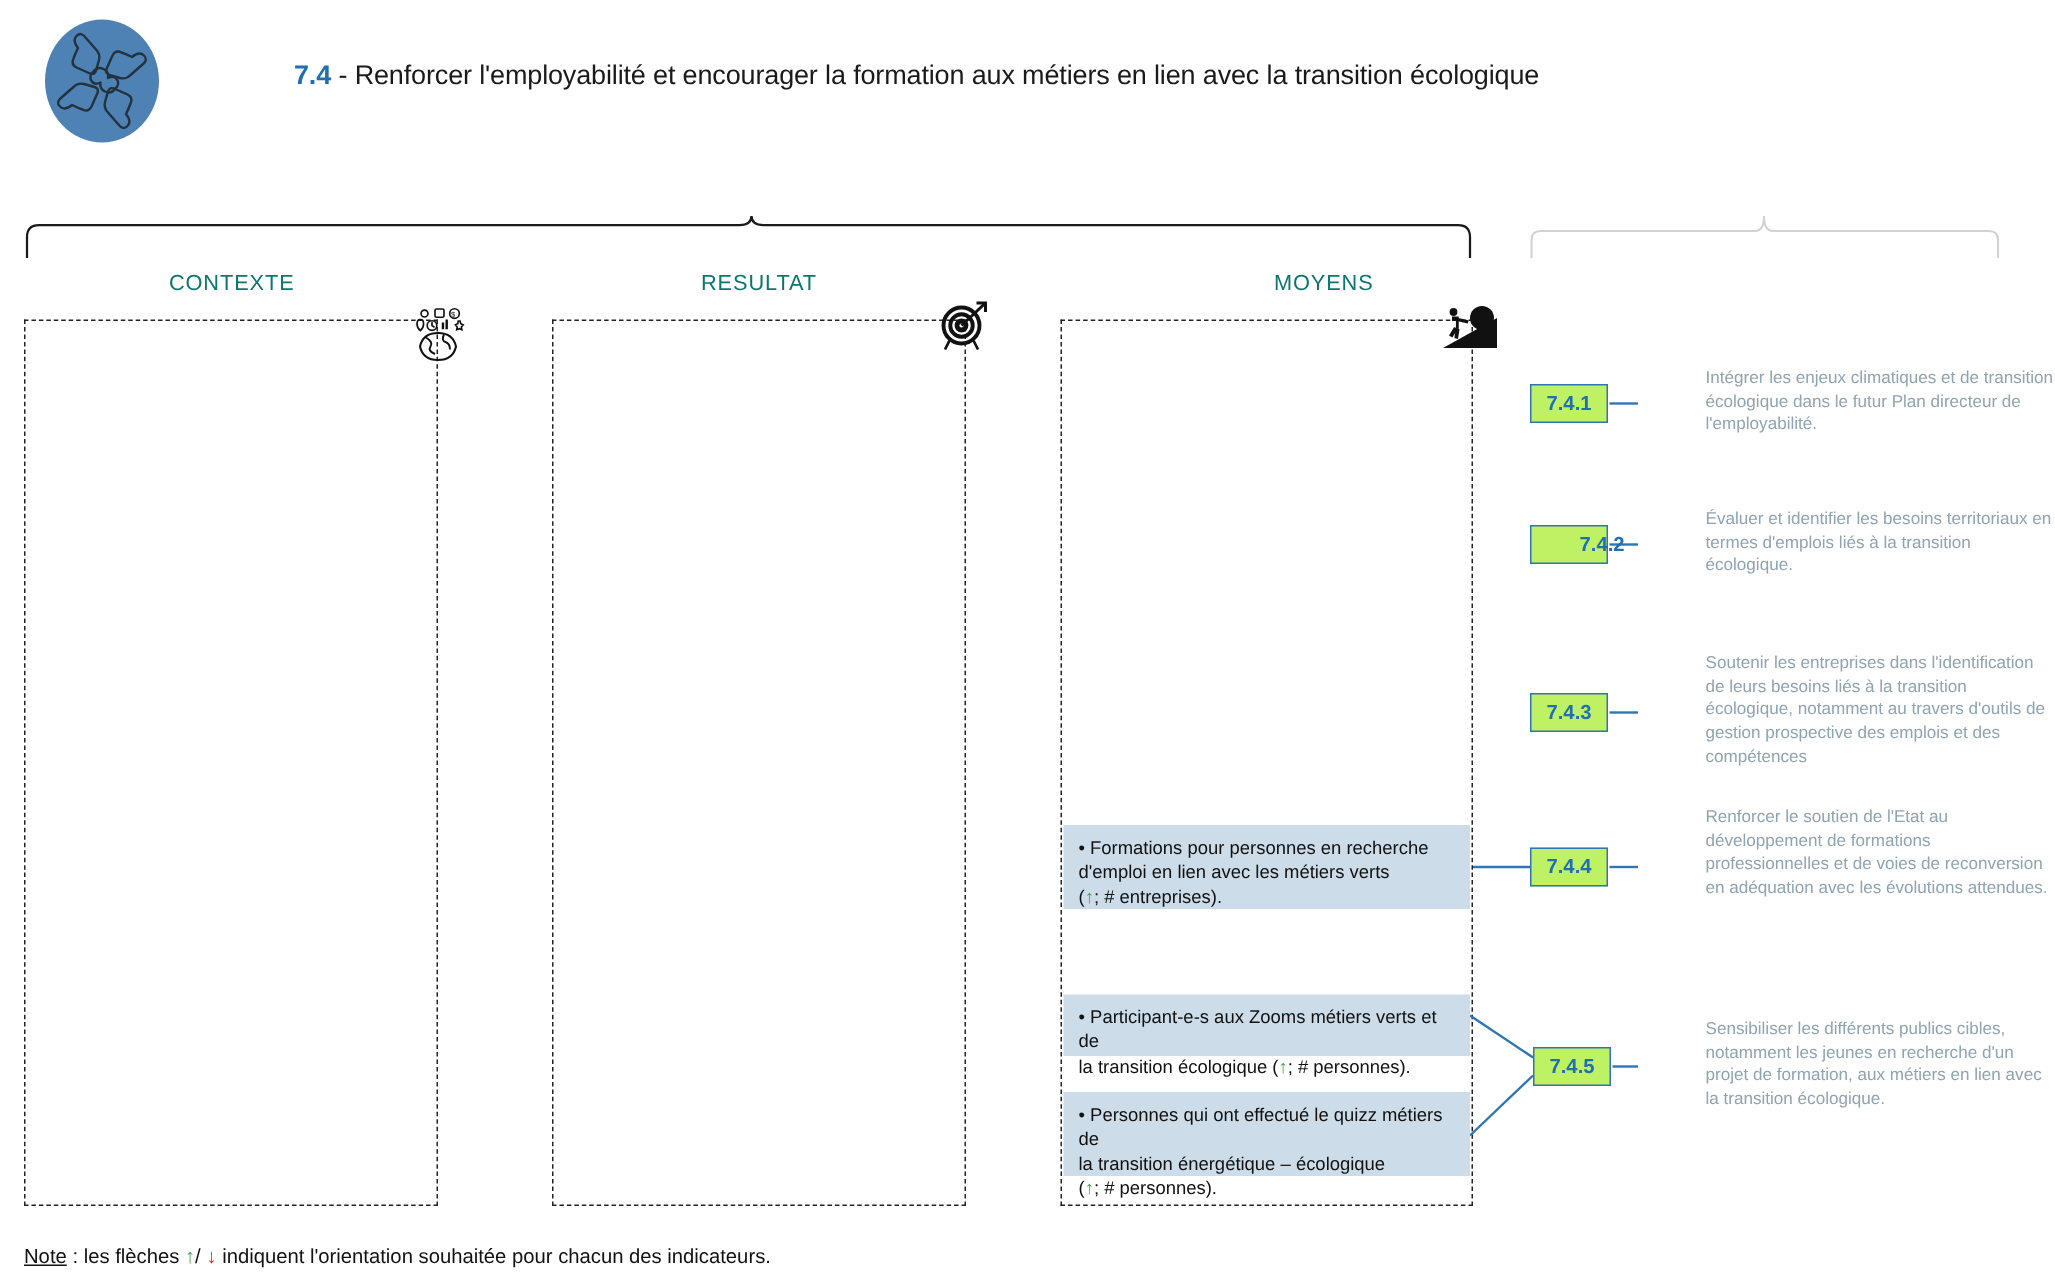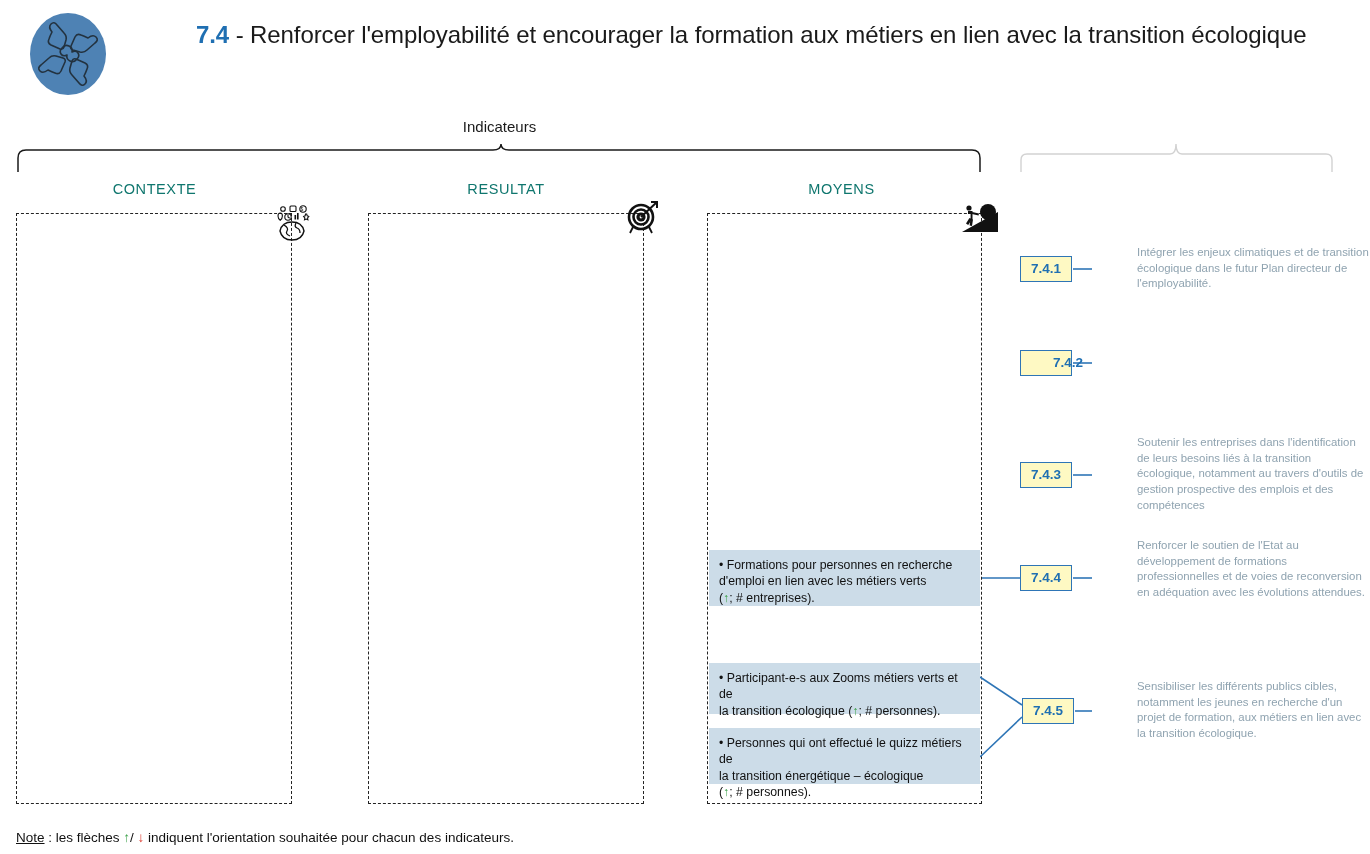--- a/index.html
+++ b/index.html
@@ -23,22 +23,22 @@
   #logo {
     position: absolute;
     left: 22px;
     top: 10px;
     width: 92px;
     height: 88px;
   }
   #title {
     position: absolute;
     left: 196px;
-    top: 21px;
-    font-size: 24px;
+    top: 40px;
+    font-size: 18px;
     letter-spacing: -0.1px;
     white-space: nowrap;
     color: #1a1a1a;
   }
   #title .num {
     color: #1F6FB2;
     font-weight: bold;
   }
 
   
@@ -69,21 +69,21 @@
   .col-title {
     position: absolute;
     top: 181px;
     font-size: 14.5px;
     letter-spacing: 0.6px;
     text-align: center;
     color: #0f766e;
   }
   #title-contexte { left: 17px; width: 275px; }
   #title-resultat { left: 368px; width: 276px; }
-  #title-moyens   { left: 704px; width: 275px; }
+  #title-moyens   { left: 745px; width: 275px; }
 
   
   .col-box {
     position: absolute;
     top: 213px;
     height: 591px;
     border: 1.6px dashed #222222;
     box-sizing: border-box;
     background: transparent;
   }
@@ -109,30 +109,30 @@
     box-sizing: border-box;
     padding: 7px 8px 10px 10px;
     font-size: 12.3px;
     line-height: 1.33;
     color: #111111;
     z-index: 3;
   }
   .ind-box .up  { color: #3FA34D; font-weight: bold; }
 
   #ind-1 { top: 550px; height: 56px; }
-  #ind-2 { top: 663px; height: 51px; }
+  #ind-2 { top: 663px; height: 41px; }
   #ind-3 { top: 728px; height: 56px; }
 
   
   .act-badge {
     position: absolute;
     width: 52px;
     height: 26px;
     border: 1.8px solid #2E75B6;
-    background: #fef9c3;
+    background: #bef264;
     color: #1F6FB2;
     font-weight: bold;
     font-size: 13.5px;
     line-height: 23px;
     text-align: center;
     box-sizing: border-box;
     z-index: 5;
   }
   #badge-1 { left: 1020px; top: 256px; }
   #badge-2 { left: 1020px; top: 350px; padding-left: 32px; }
@@ -196,21 +196,20 @@
         <path d="M62 66 q4 5 1 8 q-3 3 -6 -1 l-7 -8 q-3 -3 -2 -7 l2 -7 q1 -3 4 -2 l9 4 q4 2 2 6 q-1 3 -3 7z"></path>
         <path d="M40 38 q3 -4 7 -2 q4 2 3 6 q4 -2 6 1 q2 3 -1 6 q-3 4 -7 2 q-4 -2 -3 -6 q-4 2 -6 -1 q-2 -3 1 -6z"></path>
       </g>
     </svg>
   </div>
 
   <div id="title">
     <span class="num">7.4</span><span> - </span><span>Renforcer l'employabilité et encourager la formation aux métiers en lien avec la transition écologique</span>
   </div>
 
-  <div id="label-indicateurs" class="group-label">Indicateurs</div>
 
   <svg class="brace" style="left:15px; top:142px;" width="970" height="32">
     <path d="M3 30 L3 16 Q3 8 11 8 L478 8 Q486 8 486 2 Q486 8 494 8 L957 8 Q965 8 965 16 L965 30" fill="none" stroke="#1a1a1a" stroke-width="1.5"></path>
   </svg>
   <svg class="brace" style="left:1018px; top:142px;" width="318" height="32">
     <path d="M3 30 L3 18 Q3 12 9 12 L152 12 Q158 12 158 2 Q158 12 164 12 L308 12 Q314 12 314 18 L314 30" fill="none" stroke="#d2d2d2" stroke-width="1.4"></path>
   </svg>
 
   <div id="title-contexte" class="col-title">CONTEXTE</div>
   <div id="title-resultat" class="col-title">RESULTAT</div>
@@ -295,20 +294,21 @@
     <span>(</span><span class="up">↑</span><span>; # personnes).</span>
   </div>
 
   <div id="badge-1" class="act-badge">7.4.1</div>
   <div id="badge-2" class="act-badge">7.4.2</div>
   <div id="badge-3" class="act-badge">7.4.3</div>
   <div id="badge-4" class="act-badge">7.4.4</div>
   <div id="badge-5" class="act-badge">7.4.5</div>
 
   <div id="act-text-1" class="act-text">Intégrer les enjeux climatiques et de transition écologique dans le futur Plan directeur de l'employabilité.</div>
+  <div id="act-text-2" class="act-text">Évaluer et identifier les besoins territoriaux en termes d'emplois liés à la transition écologique.</div>
   <div id="act-text-3" class="act-text">Soutenir les entreprises dans l'identification de leurs besoins liés à la transition écologique, notamment au travers d'outils de gestion prospective des emplois et des compétences</div>
   <div id="act-text-4" class="act-text">Renforcer le soutien de l'Etat au développement de formations professionnelles et de voies de reconversion en adéquation avec les évolutions attendues.</div>
   <div id="act-text-5" class="act-text">Sensibiliser les différents publics cibles, notamment les jeunes en recherche d'un projet de formation, aux métiers en lien avec la transition écologique.</div>
 
   <div id="note">
     <span class="u">Note</span><span> : les flèches </span><span class="up">↑</span><span>/ </span><span class="dn">↓</span><span> indiquent l'orientation souhaitée pour chacun des indicateurs.</span>
   </div>
 
 </div>
 

